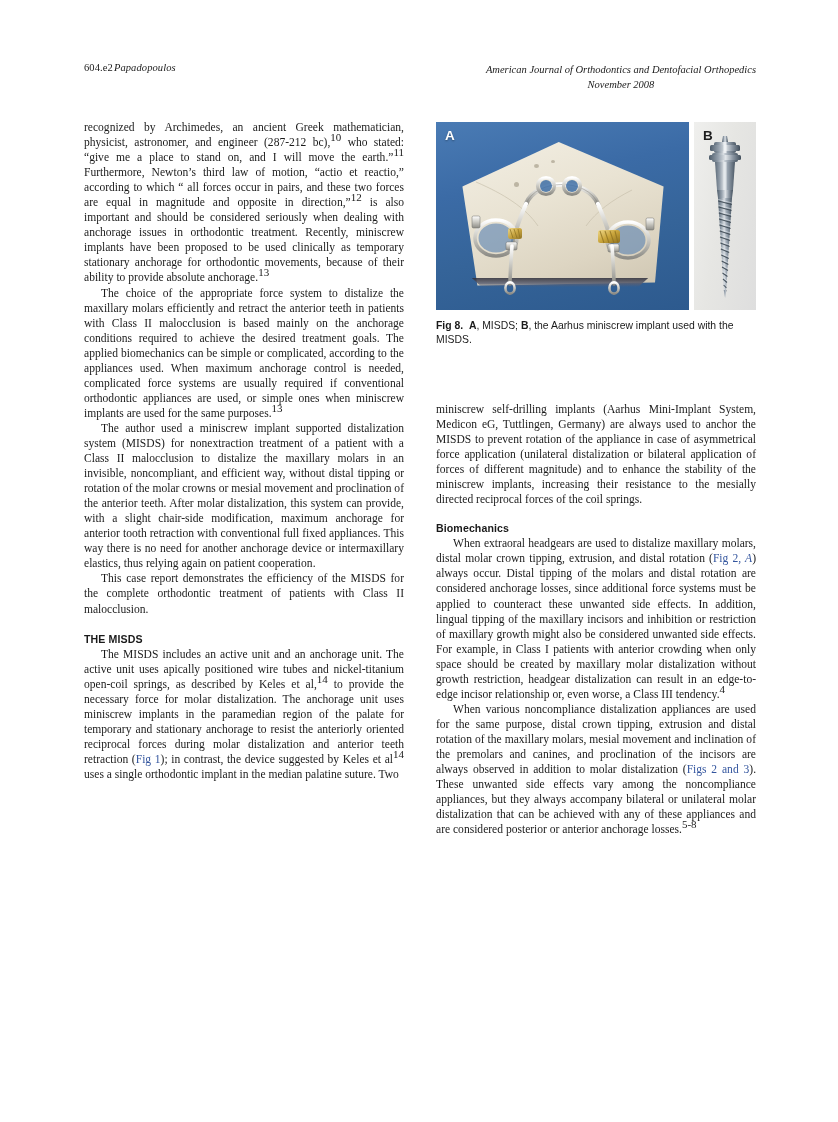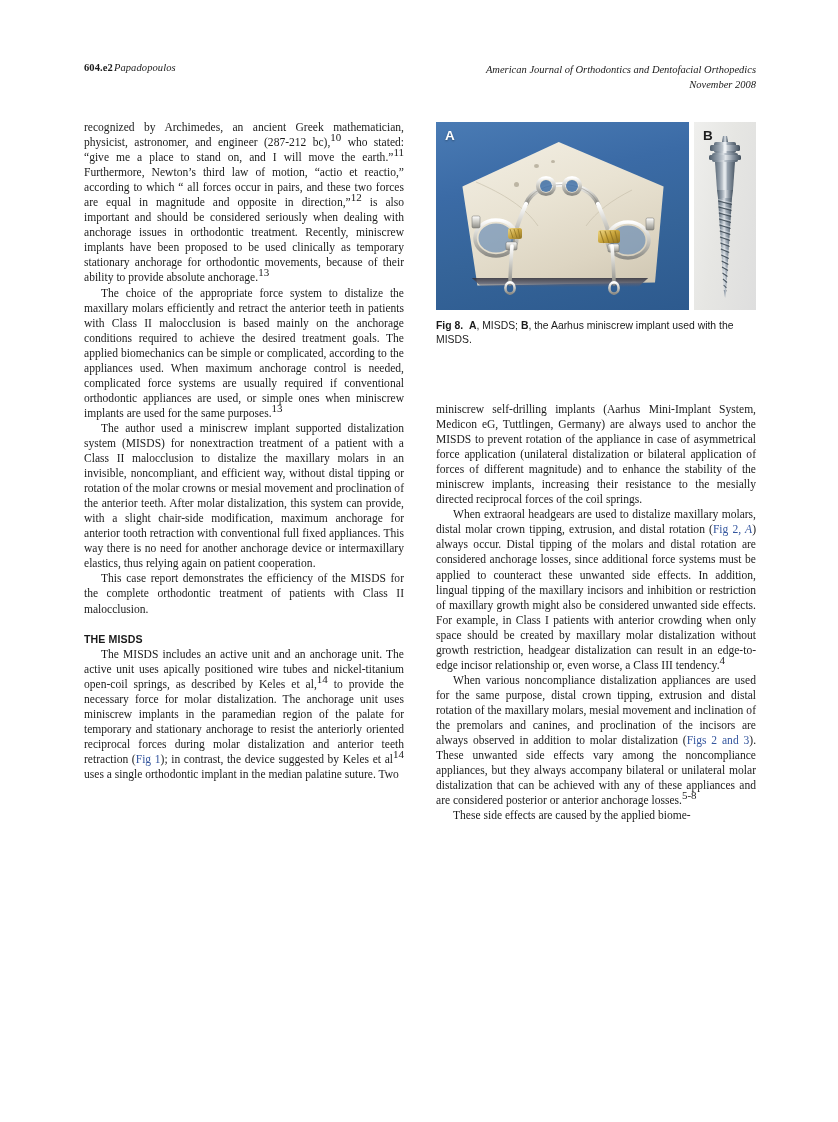--- a/index.html
+++ b/index.html
@@ -29,32 +29,32 @@
   }
   .runhead-left {
     position: absolute;
     left: 0;
     top: 0;
     font-size: 10.5px;
     letter-spacing: 0.1px;
     white-space: nowrap;
   }
   .runhead-left .folio {
-    font-weight: bold;
+    font-weight: normal;
     font-style: normal;
   }
   .runhead-left .author {
     font-style: italic;
     margin-left: 1px;
   }
   .runhead-right {
     position: absolute;
     right: 0;
     top: 0;
-    text-align: right;
+    text-align: center;
     font-style: italic;
     font-size: 10.5px;
     line-height: 15px;
     margin-left: 36px;
   }
   .runhead-right .journal { display: block; }
   .runhead-right .issue { display: block; }
 
   
   .col {
@@ -377,21 +377,21 @@
 
     <div class="fig-caption">
       <b>Fig 8.</b>&nbsp; <b>A</b><span>, MISDS; </span><b>B</b><span>, the Aarhus miniscrew implant used with the MISDS.</span>
     </div>
   </div>
 
   <div class="col col-right" style="top:402px;">
 
     <p class="body">miniscrew self-drilling implants (Aarhus Mini-Implant System, Medicon eG, Tuttlingen, Germany) are always used to anchor the MISDS to prevent rotation of the appliance in case of asymmetrical force application (unilateral distalization or bilateral application of forces of different magnitude) and to enhance the stability of the miniscrew implants, increasing their resistance to the mesially directed reciprocal forces of the coil springs.</p>
 
+    <h3 class="subsection">Biomechanics</h3>
 
     <p class="body indent"><span>When extraoral headgears are used to distalize maxillary molars, distal molar crown tipping, extrusion, and distal rotation (</span><span class="link">Fig 2</span><span class="link" style="font-style:italic;">, A</span><span>) always occur. Distal tipping of the molars and distal rotation are considered anchorage losses, since additional force systems must be applied to counteract these unwanted side effects. In addition, lingual tipping of the maxillary incisors and inhibition or restriction of maxillary growth might also be considered unwanted side effects. For example, in Class I patients with anterior crowding when only space should be created by maxillary molar distalization without growth restriction, headgear distalization can result in an edge-to-edge incisor relationship or, even worse, a Class III tendency.</span><sup>4</sup></p>
 
     <p class="body indent"><span>When various noncompliance distalization appliances are used for the same purpose, distal crown tipping, extrusion and distal rotation of the maxillary molars, mesial movement and inclination of the premolars and canines, and proclination of the incisors are always observed in addition to molar distalization (</span><span class="link">Figs 2 and 3</span><span>). These unwanted side effects vary among the noncompliance appliances, but they always accompany bilateral or unilateral molar distalization that can be achieved with any of these appliances and are considered posterior or anterior anchorage losses.</span><sup>5-8</sup></p>
 
-    <p class="body indent">These side effects are caused by the applied biome-</p>
   </div>
 
 </div>
 
 </body></html>

